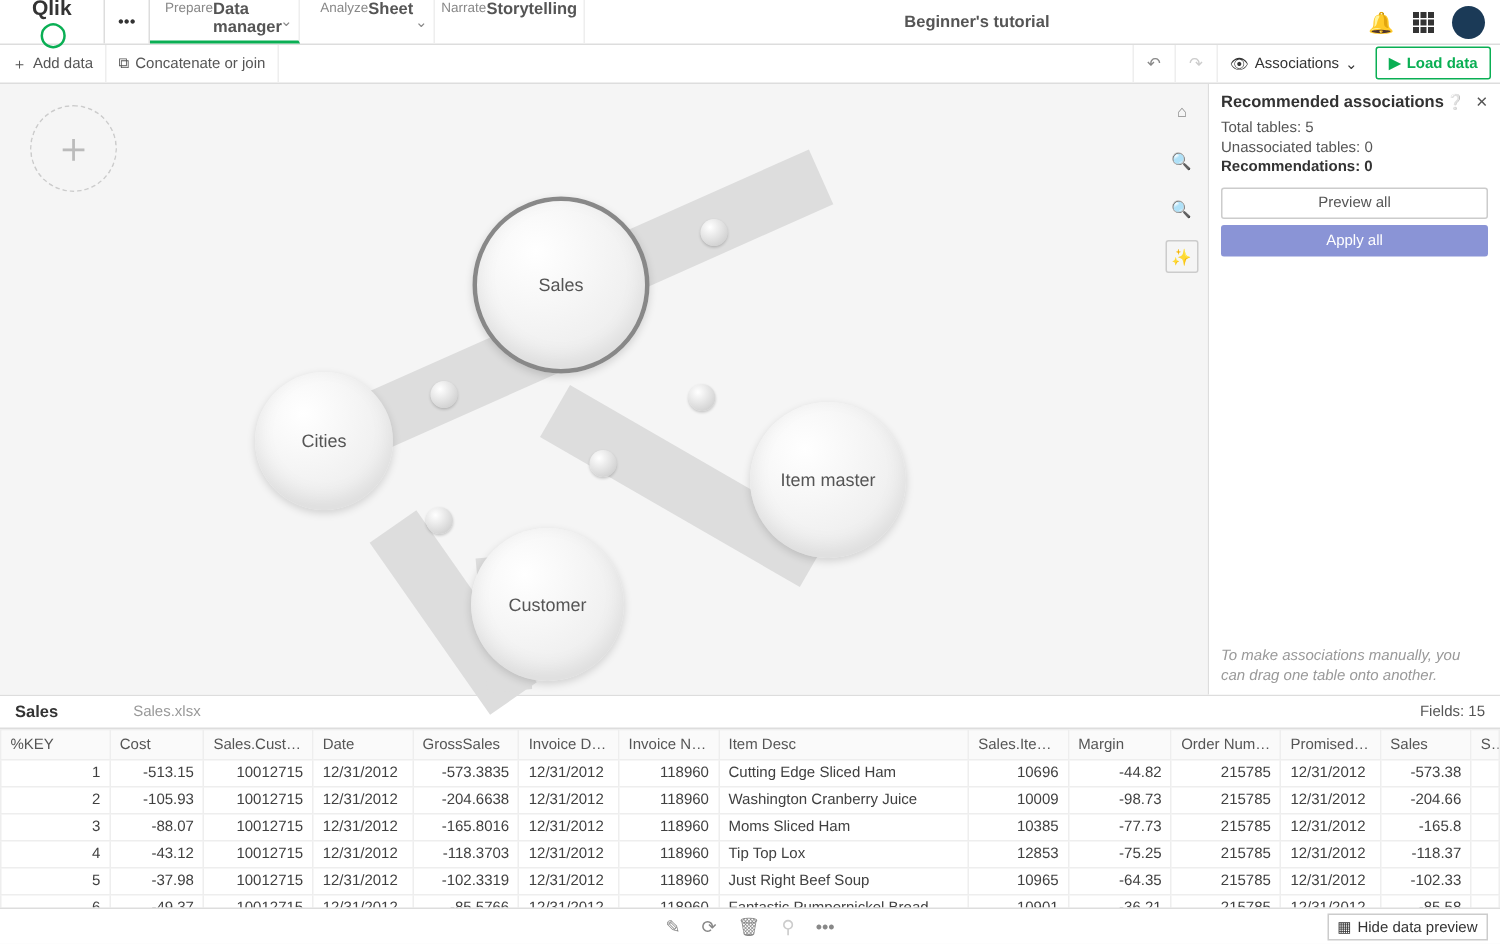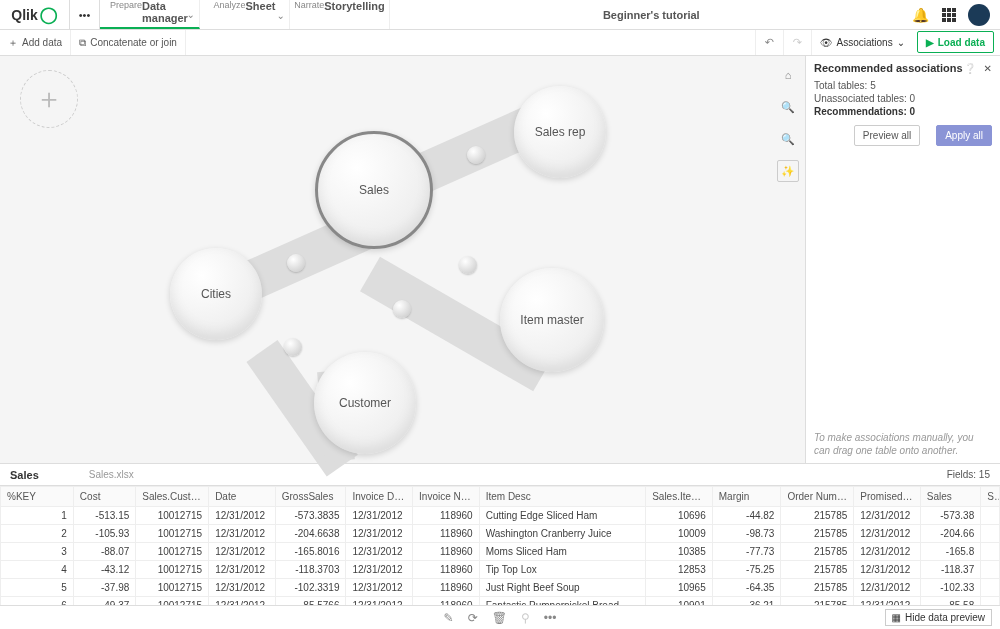--- a/index.html
+++ b/index.html
@@ -1,18 +1,18 @@
 <!DOCTYPE html>
 <html><head>
 <meta charset="utf-8">
 <style>
   * { box-sizing: border-box; margin: 0; padding: 0; }
   html, body { width: 1000px; height: 629px; font-family: Arial, sans-serif; font-size: 11px; color: #333; overflow: hidden; background: #fff; }
   .topbar { height: 30px; border-bottom: 1px solid #ddd; display: flex; align-items: stretch; }
-  .logo { width: 70px; display: flex; align-items: center; justify-content: center; border-right: 1px solid #ddd; font-weight: bold; font-size: 14px; }
+  .logo { width: 70px; display: flex; align-items: center; justify-content: center; border-right: 1px solid #ddd; font-weight: bold; font-size: 14px; flex-direction: column; }
   .logo .q { color: #333; }
   .logo .mark { color: #0aaf54; font-size: 16px; margin-left: 2px; }
   .more-dots { width: 30px; display: flex; align-items: center; justify-content: center; border-right: 1px solid #ddd; cursor: pointer; }
   .nav-item { display: flex; flex-direction: row; justify-content: center; padding: 0 10px; border-right: 1px solid #eee; position: relative; cursor: pointer; }
   .nav-item.active { border-bottom: 2px solid #0aaf54; }
   .nav-label { font-size: 9px; color: #888; }
   .nav-value { font-size: 11px; font-weight: bold; color: #555; }
   .nav-chev { position: absolute; right: 4px; top: 50%; transform: translateY(-50%); color: #888; font-size: 10px; }
   .nav-item.prepare { width: 100px; }
   .nav-item.analyze { width: 90px; }
@@ -36,21 +36,21 @@
   .bubble.selected { border: 3px solid #888; }
   .link-band { position: absolute; background: #ddd; transform-origin: left center; }
   .node-dot { position: absolute; width: 18px; height: 18px; border-radius: 50%; background: radial-gradient(circle at 35% 30%, #fff, #d0d0d0 80%); box-shadow: 0 1px 2px rgba(0,0,0,0.2); }
   .canvas-tools { position: absolute; top: 8px; right: 6px; width: 22px; display: flex; flex-direction: column; gap: 10px; }
   .ct { width: 22px; height: 22px; display: flex; align-items: center; justify-content: center; color: #888; cursor: pointer; }
   .side-panel { width: 195px; border-left: 1px solid #ddd; background: #fff; display: flex; flex-direction: column; padding: 6px 8px; font-size: 10px; color: #555; }
   .sp-head { display: flex; align-items: center; justify-content: space-between; margin-bottom: 6px; }
   .sp-title { font-size: 11px; font-weight: bold; color: #333; }
   .sp-stats div { margin-bottom: 2px; }
   .sp-stats .bold { font-weight: bold; color: #333; }
-  .sp-actions { display: flex; justify-content: flex-end; gap: 16px; margin-top: 6px; }
+  .sp-actions { display: flex; justify-content: flex-end; gap: 4px; margin-top: 6px; flex-direction: column; }
   .sp-actions button { font-size: 10px; padding: 4px 8px; border: 1px solid #ccc; background: #fff; cursor: pointer; border-radius: 2px; color: #555;}
   .sp-actions .apply { background: #8a94d6; color: #fff; border-color: #8a94d6; }
   .sp-hint { margin-top: auto; font-style: italic; color: #999; font-size: 10px; line-height: 1.3; }
   .tbl-head { height: 22px; border-top: 1px solid #ddd; display: flex; align-items: center; padding: 0 10px; }
   .tbl-head .tn { font-weight: bold; color: #333; margin-right: 6px; }
   .tbl-head .fn { color: #999; font-size: 10px; margin-left: 44px; }
   .tbl-head .fc { margin-left: auto; font-size: 10px; color: #555; }
   .data-table { height: 120px; overflow: hidden; border-top: 1px solid #ddd; }
   .data-table table { border-collapse: collapse; width: 100%; table-layout: fixed; font-size: 10px; }
   .data-table th, .data-table td { border: 1px solid #eee; padding: 3px 6px; white-space: nowrap; overflow: hidden; text-overflow: ellipsis; }
@@ -130,23 +130,20 @@
     <div class="add-bubble">＋</div>
 
     <div class="link-band" style="left:372px; top:120px; width:192px; height:40px; transform:rotate(-24deg);"></div>
     <div class="link-band" style="left:230px; top:214px; width:150px; height:40px; transform:rotate(-24deg);"></div>
     <div class="link-band" style="left:370px; top:198px; width:200px; height:40px; transform:rotate(30deg);"></div>
     <div class="link-band" style="left:262px; top:276px; width:140px; height:38px; transform:rotate(55deg);"></div>
     <div class="link-band" style="left:332px; top:300px; width:90px; height:30px; transform:rotate(85deg);"></div>
 
     <div class="bubble selected" style="left:315px; top:75px; width:118px; height:118px;">
         <span>Sales</span>
-      </div>
-    <div class="bubble" style="left:514px; top:30px; width:92px; height:92px;">
-        <span>Sales rep</span>
       </div>
     <div class="bubble" style="left:170px; top:192px; width:92px; height:92px;">
         <span>Cities</span>
       </div>
     <div class="bubble" style="left:500px; top:212px; width:104px; height:104px;">
         <span>Item master</span>
       </div>
     <div class="bubble" style="left:314px; top:296px; width:102px; height:102px;">
         <span>Customer</span>
       </div>

